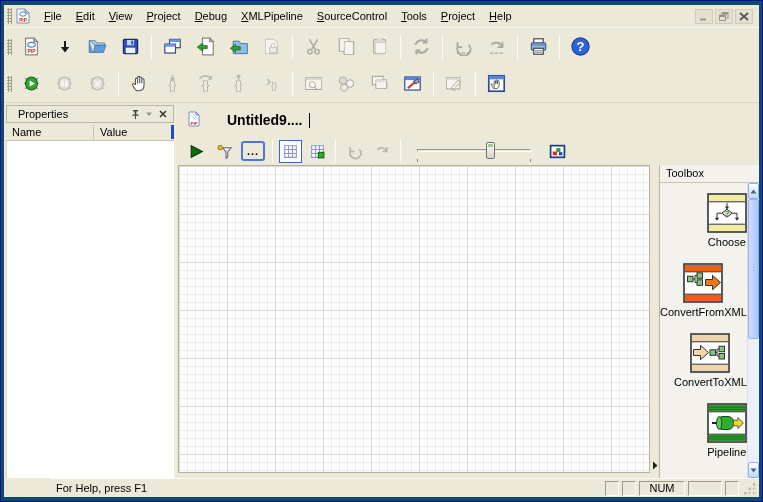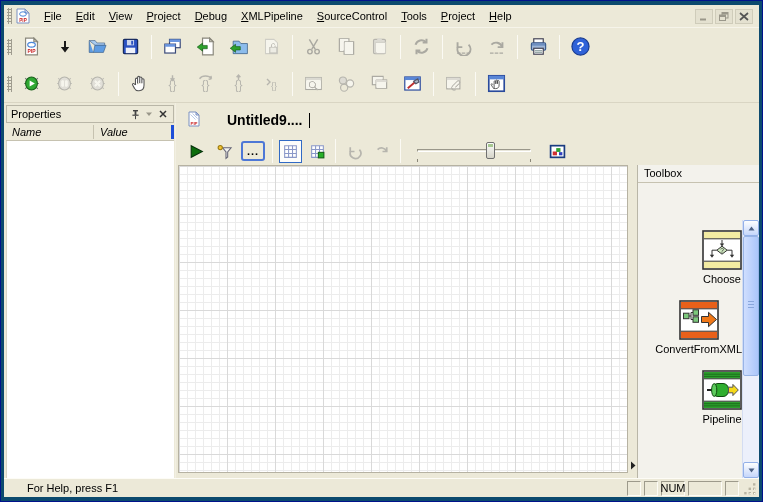--- a/index.html
+++ b/index.html
@@ -25,25 +25,25 @@
   .tb-btn svg { width:19px; height:19px; display:block; }
   .tb-btn.sm svg { width:16px; height:16px; }
   .dis { filter:grayscale(1) brightness(1.35) opacity(.55); }
   .sep { width:1px; height:24px; background:#c9c5b2; border-right:1px solid #fbfaf4; margin:0 4px; }
 
   
   .main { flex:1; display:flex; min-height:0; }
 
   
   .props { width:172px; display:flex; flex-direction:column; padding:2px 1px 0 2px; border-right:1px solid #f2efe2; }
-  .props-header { height:18px; display:flex; align-items:center; background:#ece9d8; border:1px solid #b9b6a7; padding:0 3px 0 4px; }
+  .props-header { height:18px; display:flex; align-items:center; background:#ece9d8; border:1px solid #b9b6a7; padding:0 3px 0 11px; }
   .props-title { flex:1; }
   .props-hicon { width:14px; height:14px; display:flex; align-items:center; justify-content:center; }
   .props-cols { height:18px; display:flex; align-items:center; background:#ece9d8; border-bottom:1px solid #c6c2b0; }
-  .props-col { padding:1px 6px;font-style:italic; }
+  .props-col { padding:1px 6px; }
   .props-col.name { width:88px; border-right:1px solid #c6c2b0; }
   .props-col.value { flex:1; border-right:3px solid #1d4ed8; }
   .props-body { flex:1; background:#fff; border-left:1px solid #d8d5c6; }
 
   
   .right { flex:1; display:flex; flex-direction:column; min-width:0; }
   .tabstrip { height:34px; display:flex; align-items:center; padding-left:6px; }
   .tab { display:flex; align-items:center; gap:5px; padding:4px 2px 4px 4px; }
   .tab-label { font-weight:bold; font-size:14px;margin-left:20px; }
   .text-cursor { width:1px; height:15px; background:#000; margin-left:2px; }
@@ -70,38 +70,38 @@
   .canvas-wrap { flex:1; margin:0 0 5px 2px; border:1px solid #b6b2a2; position:relative; background:#fff;
     background-image:
       repeating-linear-gradient(to right, #d9d9d9 0 1px, transparent 1px 48px),
       repeating-linear-gradient(to bottom, #d9d9d9 0 1px, transparent 1px 48px),
       repeating-linear-gradient(to right, #ececec 0 1px, transparent 1px 8px),
       repeating-linear-gradient(to bottom, #ececec 0 1px, transparent 1px 8px);
   }
   .splitter { width:9px; display:flex; align-items:flex-end; justify-content:center; padding-bottom:8px; }
 
   
-  .toolbox { width:122px; display:flex; flex-direction:column; border-left:1px solid #b9b6a7; background:#f3f2ec;gap:37px; }
+  .toolbox { width:100px; display:flex; flex-direction:column; border-left:1px solid #b9b6a7; background:#f3f2ec; }
   .toolbox-header { height:18px; padding:2px 0 0 6px; border-bottom:1px solid #c6c2b0; background:#f3f2ec; }
   .toolbox-body { flex:1; display:flex; min-height:0; }
   .toolbox-items { flex:1; display:flex; flex-direction:column; align-items:flex-end; padding-top:10px; }
   .tool-item { display:flex; flex-direction:column; align-items:center; margin-bottom:15px; }
   .tool-item svg { width:40px; height:40px; display:block; }
   .tool-label { margin-top:3px; }
 
   
   .scrollbar { width:17px; display:flex; flex-direction:column; background:#ecf0fb; border-left:1px solid #d4ddf2; }
   .sb-btn { height:16px; background:linear-gradient(#fdfefe,#c5d6fb); border:1px solid #93b0e8; border-radius:2px; display:flex; align-items:center; justify-content:center; }
   .sb-track { flex:1; position:relative; }
   .sb-thumb { position:absolute; left:0; right:0; top:0; height:140px; background:linear-gradient(90deg,#cfdefe,#abc6fa); border:1px solid #98b4e6; border-radius:2px; }
   .sb-thumb::after { content:""; position:absolute; left:4px; right:4px; top:64px; height:8px;
     background:repeating-linear-gradient(to bottom,#89a7dc 0 1px, transparent 1px 3px); }
 
   
-  .statusbar { height:19px; display:flex; align-items:center; background:#ece9d8; border-top:1px solid #fdfcf6; padding:0 2px 0 23px; }
+  .statusbar { height:19px; display:flex; align-items:center; background:#ece9d8; border-top:1px solid #fdfcf6; padding:0 2px 0 6px;margin-left:46px; }
   .status-msg { flex:1; }
   .status-pane { height:15px; margin-left:3px; border:1px solid; border-color:#9d9a8b #fdfcf6 #fdfcf6 #9d9a8b; display:flex; align-items:center; justify-content:center; }
   .grip-corner { width:15px; height:15px; margin-left:3px; }
 </style>
 </head>
 <body>
 
 <div class="window">
 <div class="frame">
 
@@ -527,20 +527,38 @@
                           <rect x="4.5" y="13.2" width="5.5" height="5.5" fill="#7cc87c"></rect>
                           <rect x="14" y="9.8" width="5.5" height="5.5" fill="#7cc87c"></rect>
                           <rect x="14" y="16.8" width="5.5" height="5.5" fill="#7cc87c"></rect>
                         </g>
                         <path d="M22.5 16.5h7v-4.2l8 7.2-8 7.2v-4.2h-7z" fill="#f07818" stroke="#333"></path>
                       </svg>
                     </span>
                 <span class="tool-label">ConvertFromXML</span>
               </div>
 
+              <div class="tool-item">
+                <span>
+                      <svg viewBox="0 0 40 40">
+                        <rect x="1" y="1" width="38" height="38" fill="#fff" stroke="#333" stroke-width="1.6"></rect>
+                        <rect x="2" y="2" width="36" height="6.5" fill="#eed3ab"></rect>
+                        <rect x="2" y="31.5" width="36" height="6.5" fill="#eed3ab"></rect>
+                        <path d="M2 8.8h36M2 31.2h36" stroke="#333"></path>
+                        <path d="M3.5 16.5h7v-4.2l8 7.2-8 7.2v-4.2h-7z" fill="#f3d7a8" stroke="#333"></path>
+                        <g stroke="#333">
+                          <path d="M24 19.5h3M27 16v7M27 16h2M27 23h2" fill="none"></path>
+                          <rect x="20" y="16.8" width="5.5" height="5.5" fill="#7cc87c"></rect>
+                          <rect x="29" y="13.2" width="5.5" height="5.5" fill="#7cc87c"></rect>
+                          <rect x="29" y="20.5" width="5.5" height="5.5" fill="#7cc87c"></rect>
+                        </g>
+                      </svg>
+                    </span>
+                <span class="tool-label">ConvertToXML</span>
+              </div>
 
               <div class="tool-item">
                 <span>
                       <svg viewBox="0 0 40 40">
                         <rect x="1" y="1" width="38" height="38" fill="#fff" stroke="#333" stroke-width="1.6"></rect>
                         <rect x="2" y="2" width="36" height="6.5" fill="#2e9e2e"></rect>
                         <rect x="2" y="31.5" width="36" height="6.5" fill="#2e9e2e"></rect>
                         <path d="M2 4.2h36M2 6.4h36M2 33.7h36M2 35.9h36" stroke="#1a701a"></path>
                         <path d="M2 8.8h36M2 31.2h36" stroke="#333"></path>
                         <path d="M5 20h6" stroke="#222" stroke-width="2"></path>
@@ -572,21 +590,21 @@
         </div>
       </div>
 
     </div>
   </div>
 
   <div class="statusbar">
     <span class="status-msg">For Help, press F1</span>
     <span class="status-pane" style="width:14px"></span>
     <span class="status-pane" style="width:14px"></span>
-    <span class="status-pane" style="width:24px">NUM</span>
+    <span class="status-pane" style="width:46px">NUM</span>
     <span class="status-pane" style="width:34px"></span>
     <span class="status-pane" style="width:14px"></span>
     <span class="grip-corner"><svg width="15" height="15" viewBox="0 0 15 15">
             <g fill="#b9b5a3">
               <rect x="11" y="11" width="2.4" height="2.4"></rect>
               <rect x="11" y="6.6" width="2.4" height="2.4"></rect>
               <rect x="6.6" y="11" width="2.4" height="2.4"></rect>
               <rect x="11" y="2.2" width="2.4" height="2.4"></rect>
               <rect x="6.6" y="6.6" width="2.4" height="2.4"></rect>
               <rect x="2.2" y="11" width="2.4" height="2.4"></rect>

